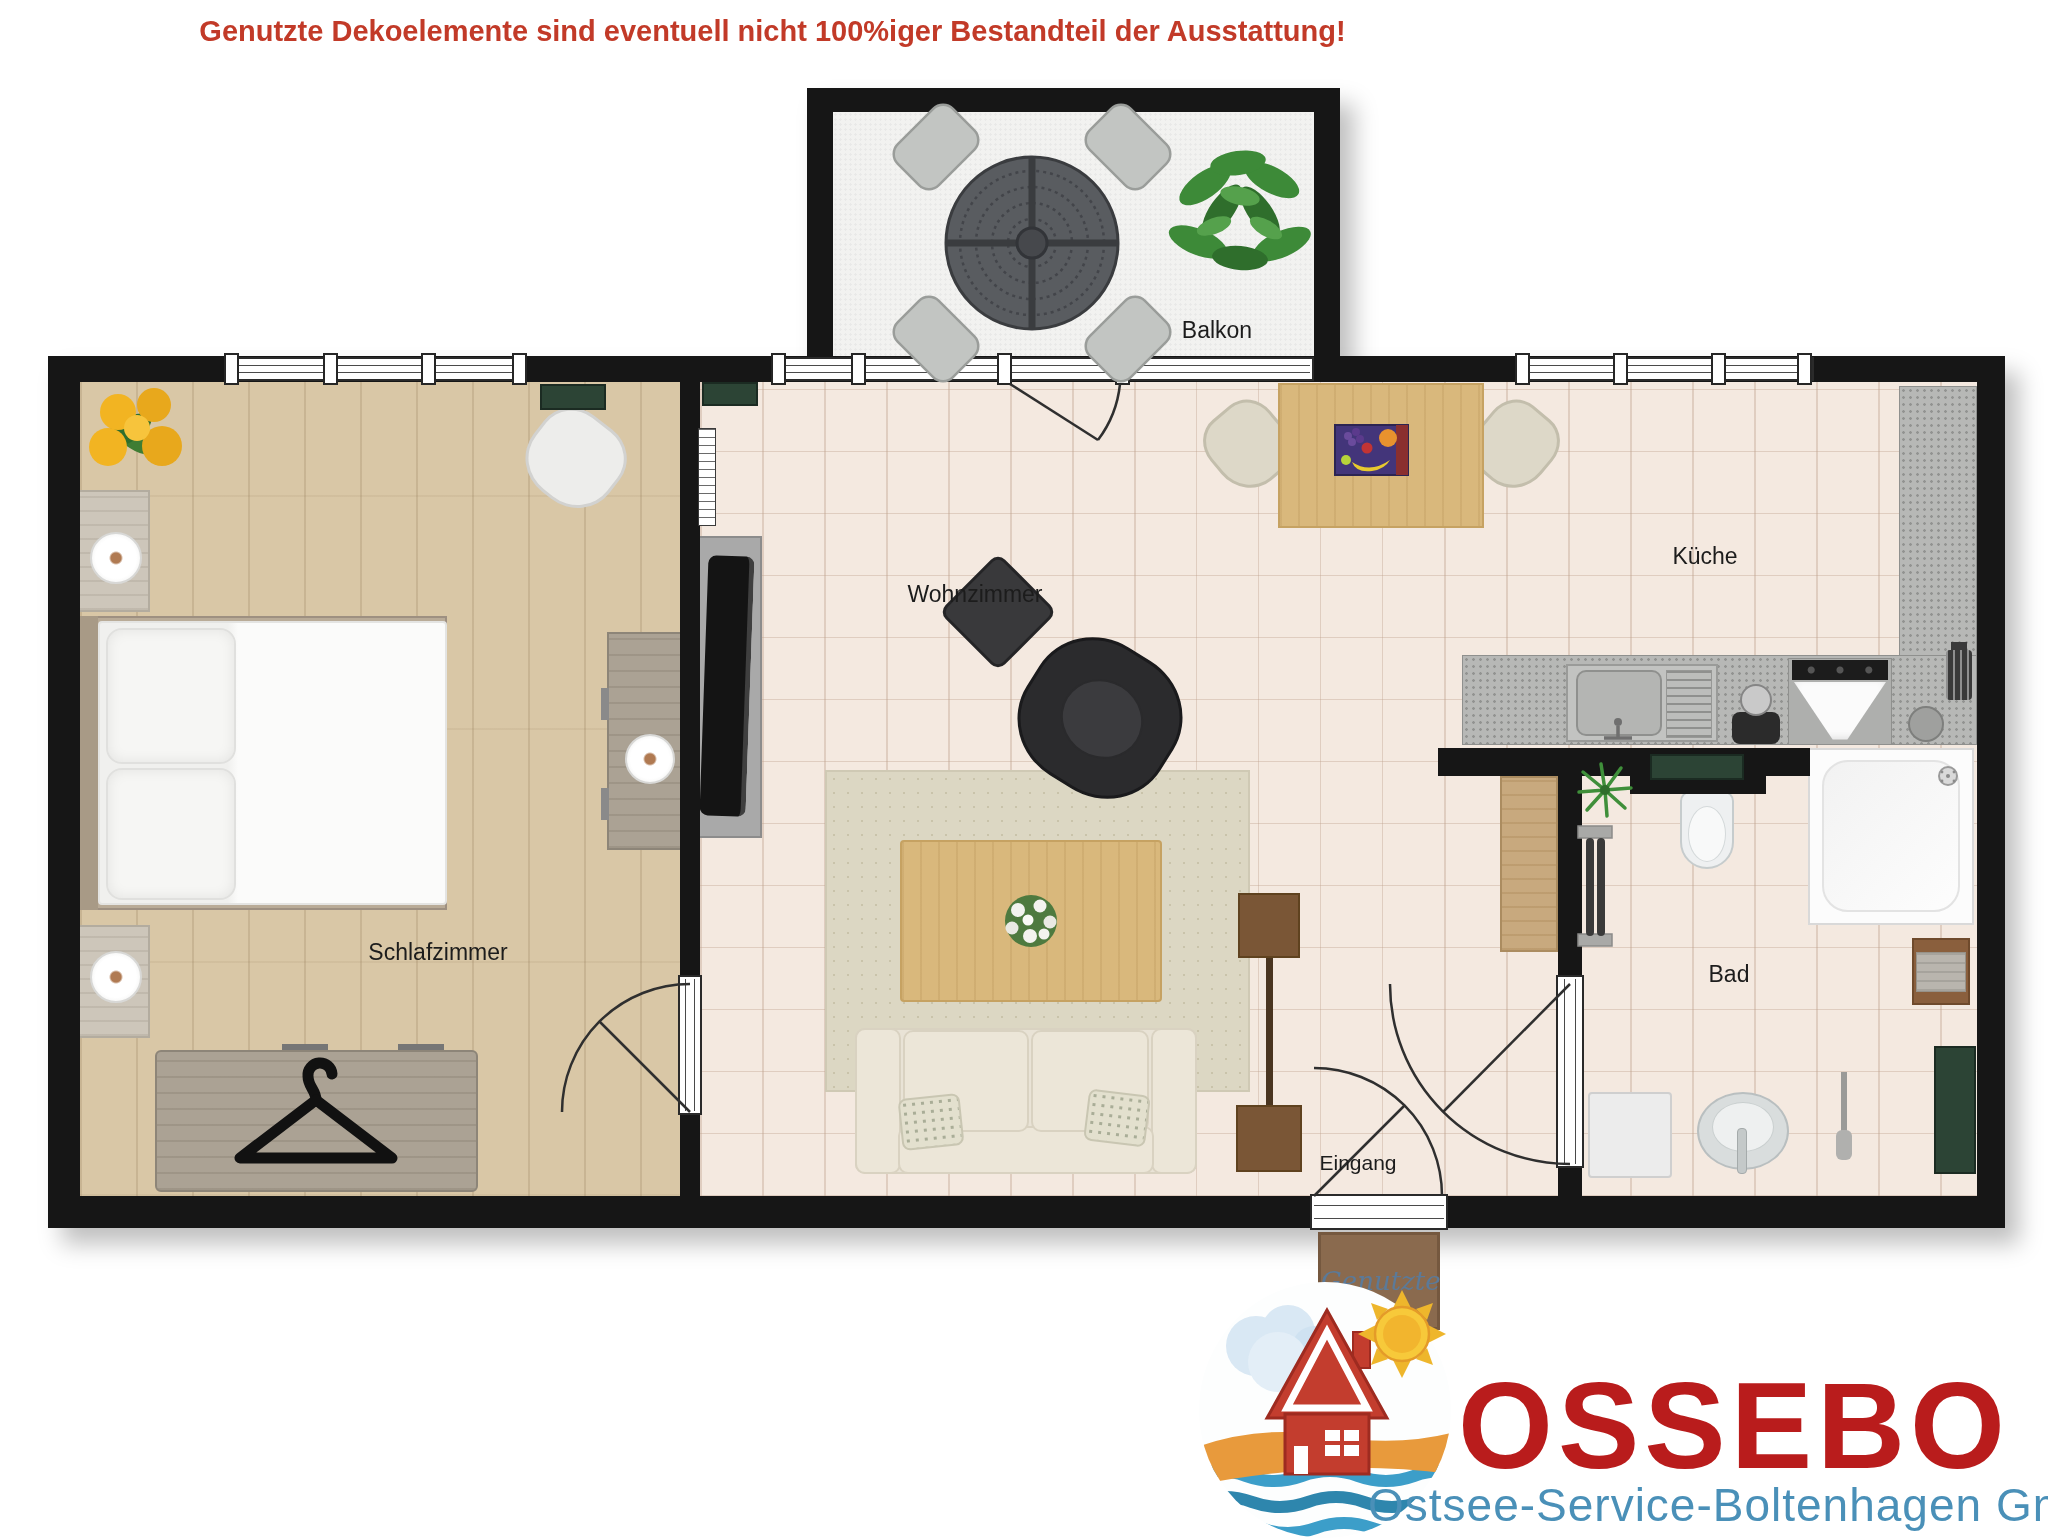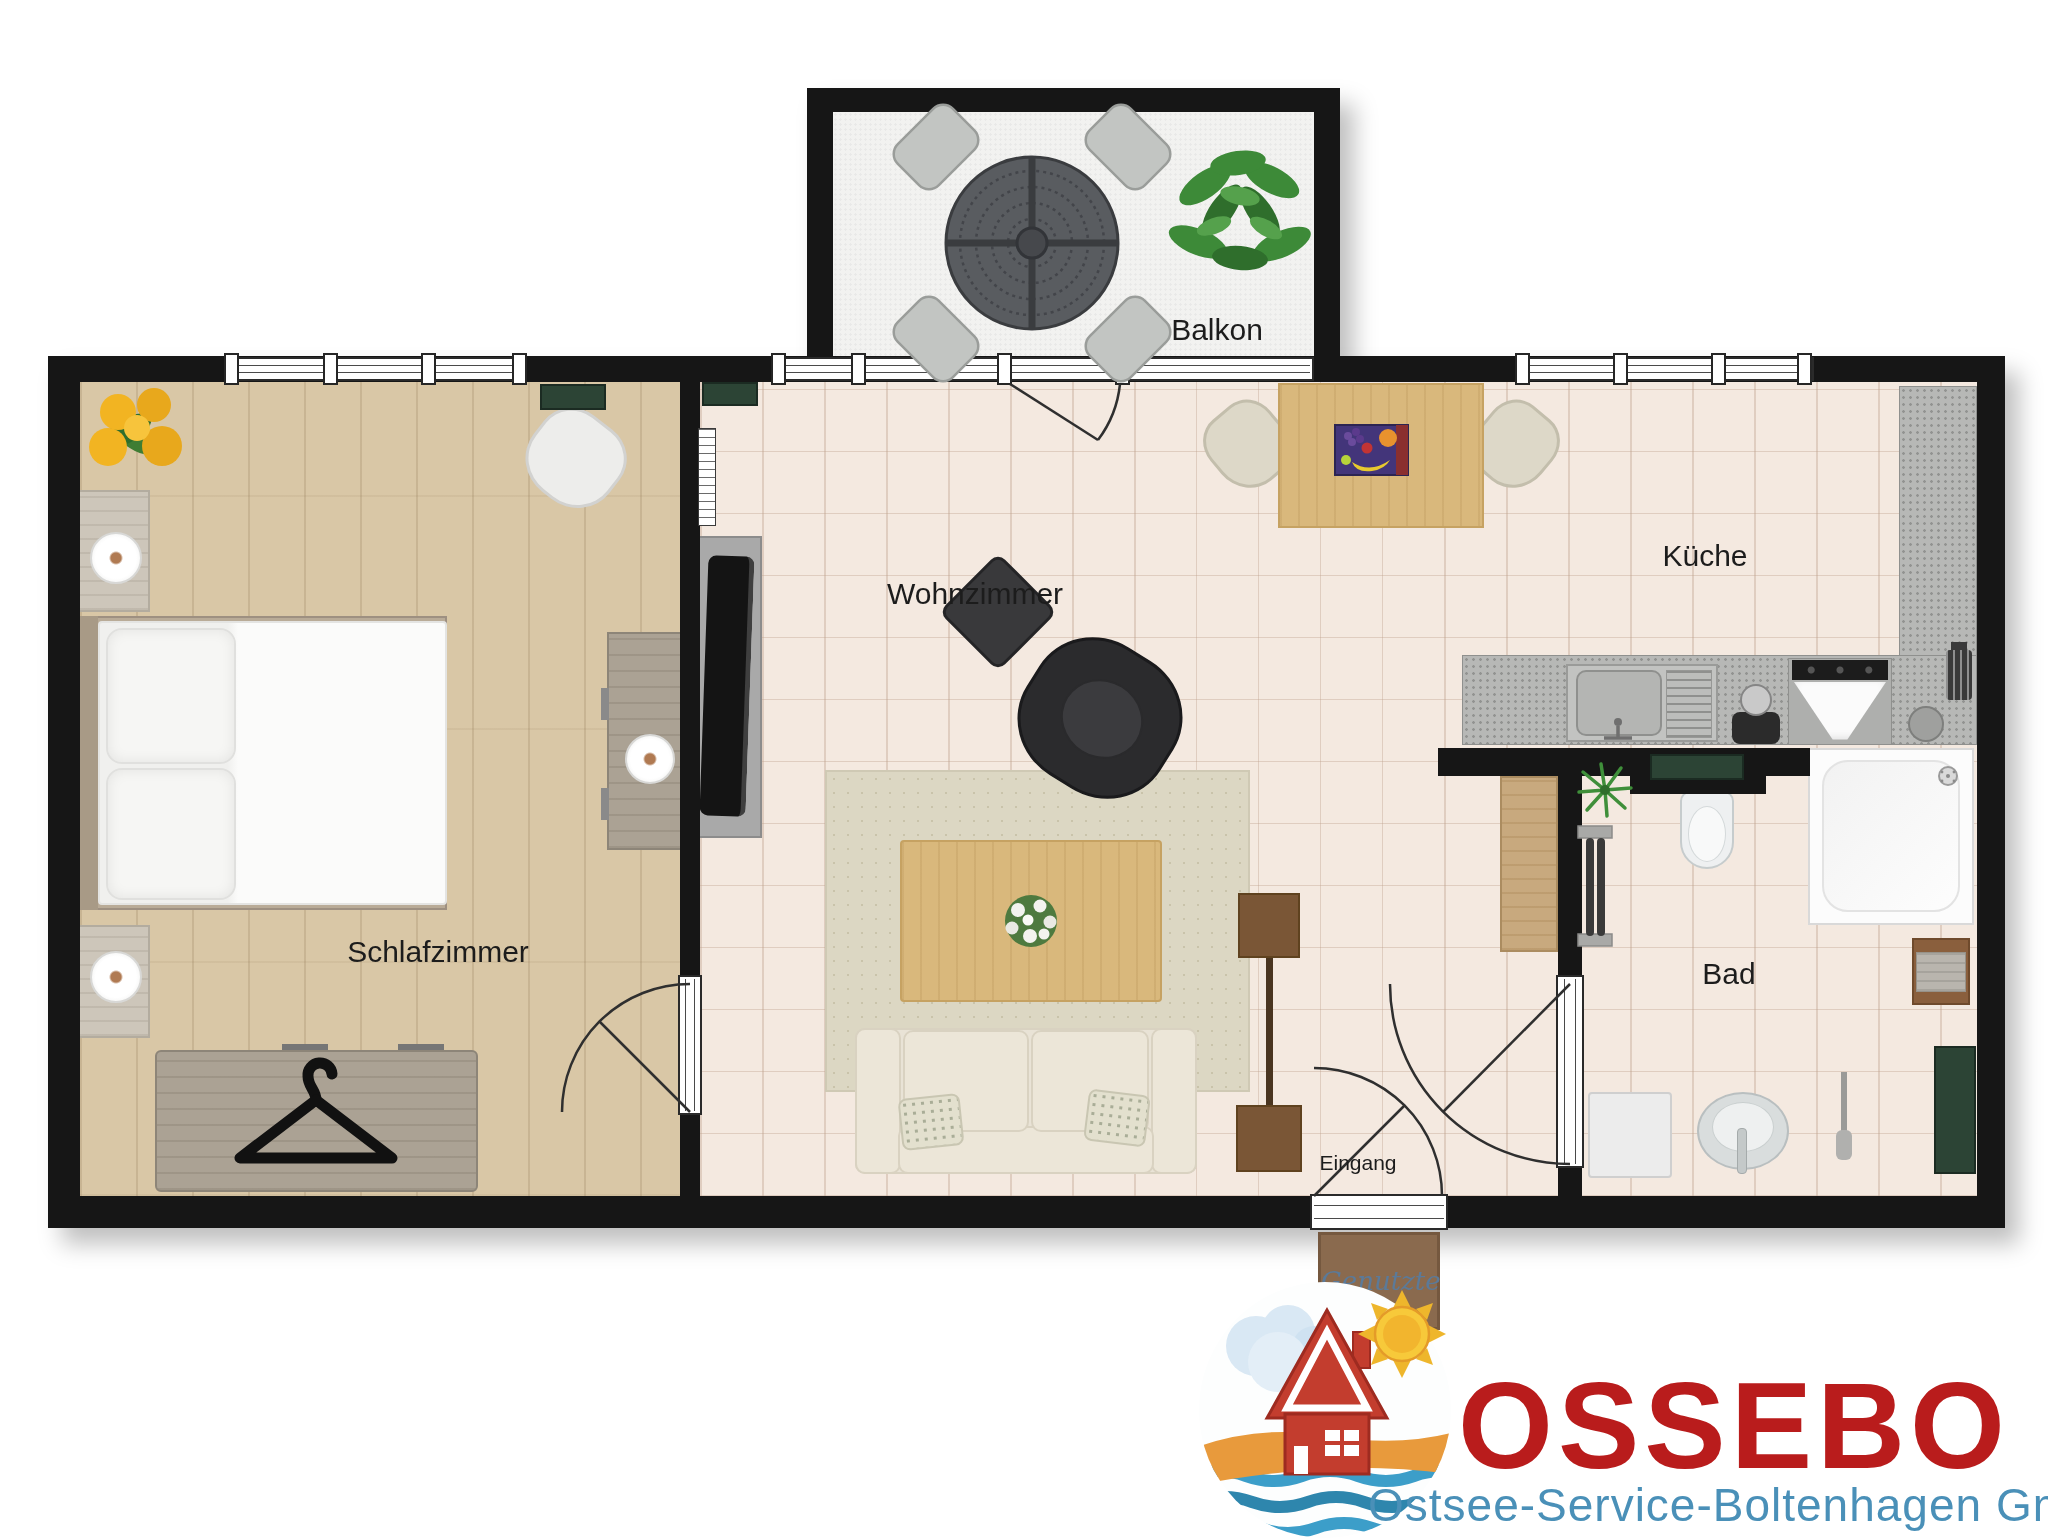--- a/index.html
+++ b/index.html
@@ -23,21 +23,21 @@
   .window{position:absolute;background:#fff;border:2px solid #2a2a2a;box-sizing:border-box}
   .window::before{content:"";position:absolute;left:2px;right:2px;top:28%;border-top:1.6px solid #4a4a4a}
   .window::after{content:"";position:absolute;left:2px;right:2px;bottom:28%;border-bottom:1.6px solid #4a4a4a}
   .vwin{position:absolute;background:#fff;border:2px solid #2a2a2a;box-sizing:border-box}
   .vwin::before{content:"";position:absolute;top:2px;bottom:2px;left:26%;border-left:1.6px solid #4a4a4a}
   .vwin::after{content:"";position:absolute;top:2px;bottom:2px;right:26%;border-right:1.6px solid #4a4a4a}
   .mull{position:absolute;background:#fff;border:2px solid #262626;width:15px;height:32px;box-sizing:border-box;z-index:6}
   .hatchv{position:absolute;background-color:#fff;border:1.5px solid #3a3a3a;box-sizing:border-box;
     background-image:repeating-linear-gradient(180deg,#6a6a6a 0 1.5px,transparent 1.5px 8px)}
   .green{position:absolute;background:#2c4435;border:2px solid #1b2b22;box-sizing:border-box}
-  .label{position:absolute;font-size:30px;color:#1c1c1c;transform:translate(-50%,-50%);white-space:nowrap;z-index:20}
+  .label{position:absolute;font-size:23px;color:#1c1c1c;transform:translate(-50%,-50%);white-space:nowrap;z-index:20}
   .label.small{font-size:21px}
   .woodgray{background-color:#aba294;border:2px solid #8d8578;
     background-image:repeating-linear-gradient(0deg,rgba(90,80,65,.16) 0 2px,transparent 2px 16px)}
   .woodlite{background-color:#cdc6ba;border:2px solid #b3ac9f;
     background-image:repeating-linear-gradient(0deg,rgba(100,90,75,.12) 0 2px,transparent 2px 14px)}
   .woodwarm{background-color:#d9b87c;border:2px solid #c6a262;
     background-image:repeating-linear-gradient(90deg,rgba(150,110,50,.14) 0 2px,transparent 2px 18px)}
   .lamp{position:absolute;border-radius:50%;border:2px solid #d8d8d6;
     background:radial-gradient(circle at 50% 50%, #b07a52 0 5px, #ffffff 7px 60%, #e9e9e7 95%)}
   .chairwhite{position:absolute;background:#ededeb;border:3px solid #d2d2d0;border-radius:38% 38% 44% 44%;box-sizing:border-box}
@@ -52,20 +52,21 @@
   .overlay{position:absolute;left:0;top:0;z-index:15;pointer-events:none}
   .brand{position:absolute;left:1458px;top:1356px;font-size:122px;font-weight:bold;color:#b91c1c;
     letter-spacing:5px;white-space:nowrap;z-index:30}
   .brandsub{position:absolute;left:1368px;top:1478px;font-size:46px;color:#4a90b8;letter-spacing:1px;
     white-space:nowrap;z-index:30}
 </style>
 </head>
 <body>
 
 <div class="disclaimer">
+  <div>Genutzte Dekoelemente sind eventuell nicht 100%iger Bestandteil der Ausstattung!</div>
 </div>
 
 <div class="shadowbox" style="left:48px;top:356px;width:1957px;height:872px"></div>
 <div class="shadowbox" style="left:807px;top:88px;width:533px;height:270px"></div>
 
 <div class="f floor-balcony" style="left:833px;top:112px;width:481px;height:246px"></div>
 <div class="f floor-wood" style="left:80px;top:382px;width:600px;height:814px"></div>
 <div class="f floor-tile" style="left:700px;top:382px;width:1277px;height:814px"></div>
 
 <div class="f rug" style="left:825px;top:770px;width:425px;height:322px"></div>

